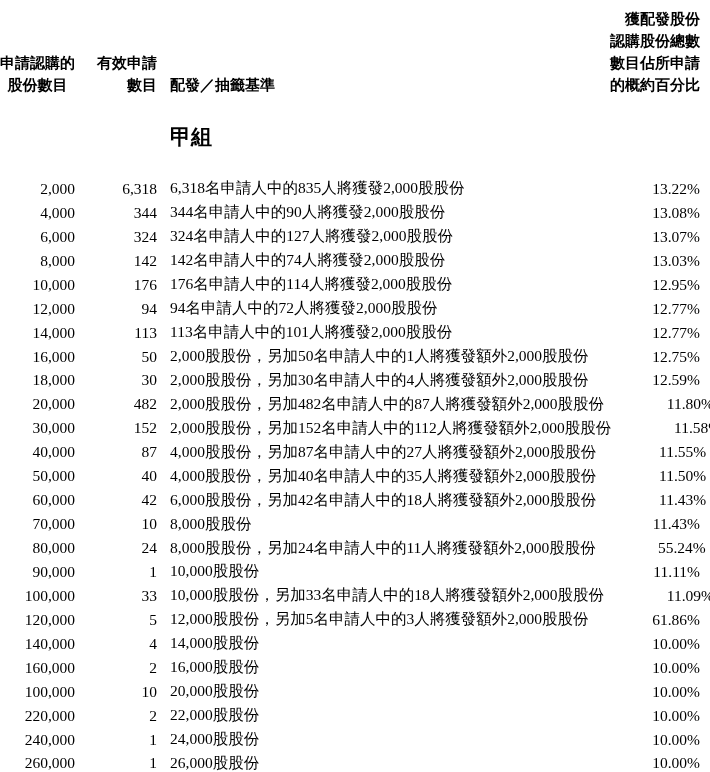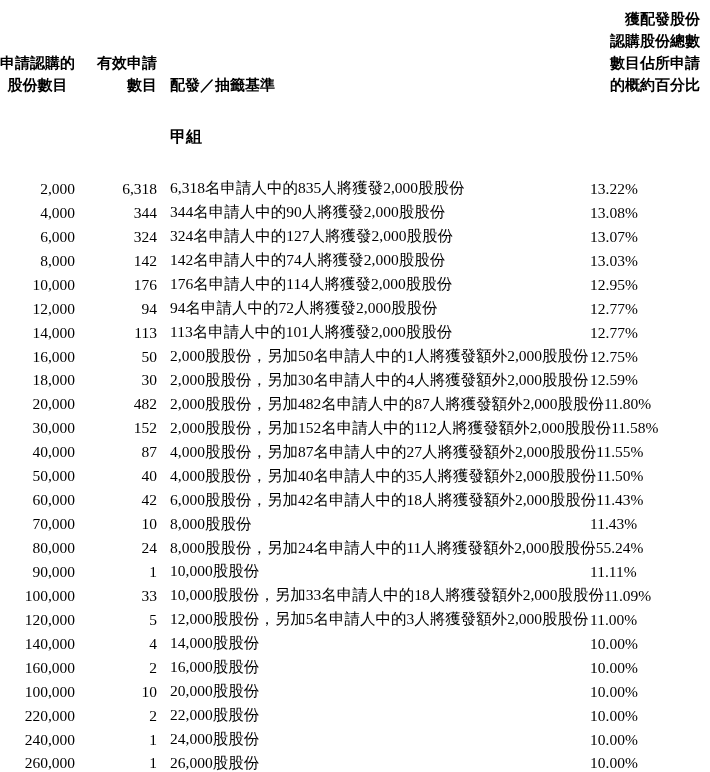--- a/index.html
+++ b/index.html
@@ -14,21 +14,21 @@
   }
   .grid-row {
     display: grid;
     grid-template-columns: 75px 82px 1fr 110px;
     padding-right: 10px;
     box-sizing: border-box;
   }
   .c1 { text-align: right; }
   .c2 { text-align: right; }
   .c3 { text-align: left; padding-left: 13px; }
-  .c4 { }
+  .c4 { text-align: right; }
 
   .table-header {
     position: absolute;
     top: 8px;
     left: 0;
     right: 0;
     align-items: end;
     font-weight: bold;
     font-size: 15px;
     line-height: 22px;
@@ -36,21 +36,21 @@
   .table-header .c1 { text-align: center; }
   .table-header .c2 { text-align: right; }
   .table-header .c3 { text-align: left; }
   .table-header .c4 { text-align: right; }
 
   .group-label {
     position: absolute;
     left: 170px;
     top: 126px;
     font-weight: bold;
-    font-size: 16px;
+    font-size: 21px;
     line-height: 22px;
   }
 
   .rows {
     position: absolute;
     top: 177px;
     left: 0;
     right: 0;
     font-size: 15.5px;
   }
@@ -193,21 +193,21 @@
       <div class="data-row grid-row">
         <div class="c1">100,000</div>
         <div class="c2">33</div>
         <div class="c3">10,000股股份，另加33名申請人中的18人將獲發額外2,000股股份</div>
         <div class="c4">11.09%</div>
       </div>
       <div class="data-row grid-row">
         <div class="c1">120,000</div>
         <div class="c2">5</div>
         <div class="c3">12,000股股份，另加5名申請人中的3人將獲發額外2,000股股份</div>
-        <div class="c4">11.00%</div>
+        <div class="c4">61.86%</div>
       </div>
       <div class="data-row grid-row">
         <div class="c1">140,000</div>
         <div class="c2">4</div>
         <div class="c3">14,000股股份</div>
         <div class="c4">10.00%</div>
       </div>
       <div class="data-row grid-row">
         <div class="c1">160,000</div>
         <div class="c2">2</div>

